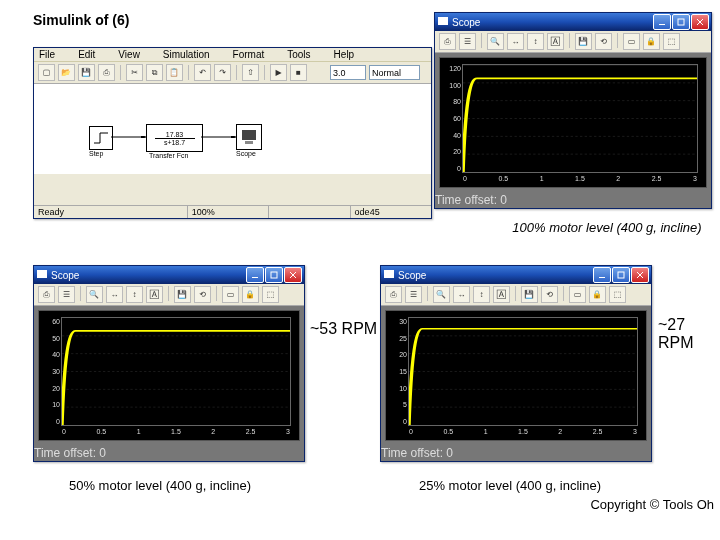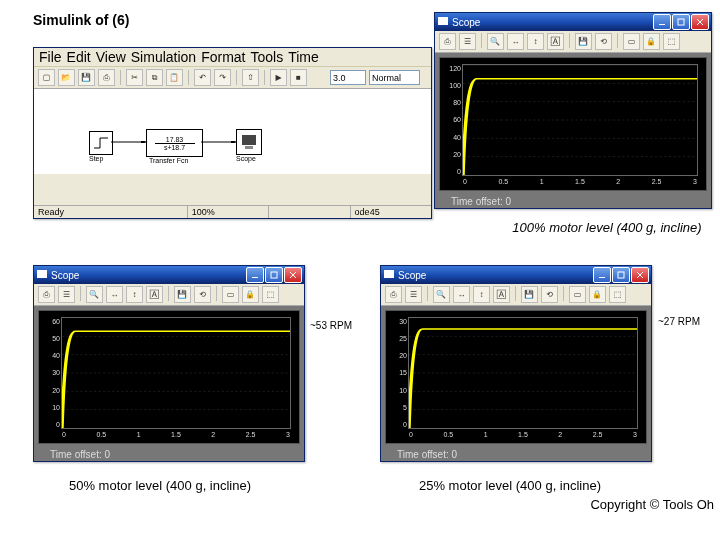--- a/index.html
+++ b/index.html
@@ -12,21 +12,21 @@
     position: relative;
     overflow: hidden;
   }
   .heading {
     position: absolute;
     font-weight: bold;
     font-size: 14px;
   }
   .label {
     position: absolute;
-    font-size: 10px;
+    font-size: 16px;
   }
   .caption {
     position: absolute;
     font-size: 13px;
     text-align: center;
   }
   .copyright {
     position: absolute;
     font-size: 13px;
   }
@@ -72,23 +72,23 @@
     justify-content: center;
     font-size: 8px;
   }
   .winbtn.min { background: linear-gradient(#6ea1e8,#2d63c8); }
   .winbtn.max { background: linear-gradient(#6ea1e8,#2d63c8); }
   .winbtn.cls { background: linear-gradient(#f08080,#cc2020); }
 
   
   .menubar {
     display: flex;
-    gap: 5px;
+    gap: 23px;
     padding: 1px 5px;
-    font-size: 14px;
+    font-size: 10px;
     font-family: Tahoma, sans-serif;
     color: #000;
     background: #ece9d8;
     border-bottom: 1px solid #cfcba8;
   }
   .toolbar {
     display: flex;
     align-items: center;
     gap: 3px;
     padding: 2px 4px;
@@ -155,23 +155,23 @@
     background:#777;
   }
   .plotbox {
     flex:1;
     position:relative;
     margin:4px;
     background:#000;
     border:1px solid #555;
   }
   .plotfooter {
-    font-size:10px;
+    font-size:12px;
     color:#ddd;
-    padding:1px 16px;
+    padding:1px 0;
     font-family:Tahoma,sans-serif;
   }
   .yaxis {
     position:absolute;
     left:-20px;
     top:0;
     bottom:0;
     display:flex;
     flex-direction:column;
     justify-content:space-between;
@@ -227,21 +227,21 @@
 <div class="heading" style="left:33px;top:12px;">Simulink of (6)</div>
 
 <div class="win" style="left:33px;top:47px;width:397px;height:170px;">
   <div class="menubar">
     <span>File</span>
     <span>Edit</span>
     <span>View</span>
     <span>Simulation</span>
     <span>Format</span>
     <span>Tools</span>
-    <span>Time</span>
+    <span>Help</span>
   </div>
   <div class="toolbar">
     <span class="tbtn">▢</span>
     <span class="tbtn">📂</span>
     <span class="tbtn">💾</span>
     <span class="tbtn">⎙</span>
     <span class="tsep"></span>
     <span class="tbtn">✂</span>
     <span class="tbtn">⧉</span>
     <span class="tbtn">📋</span>

